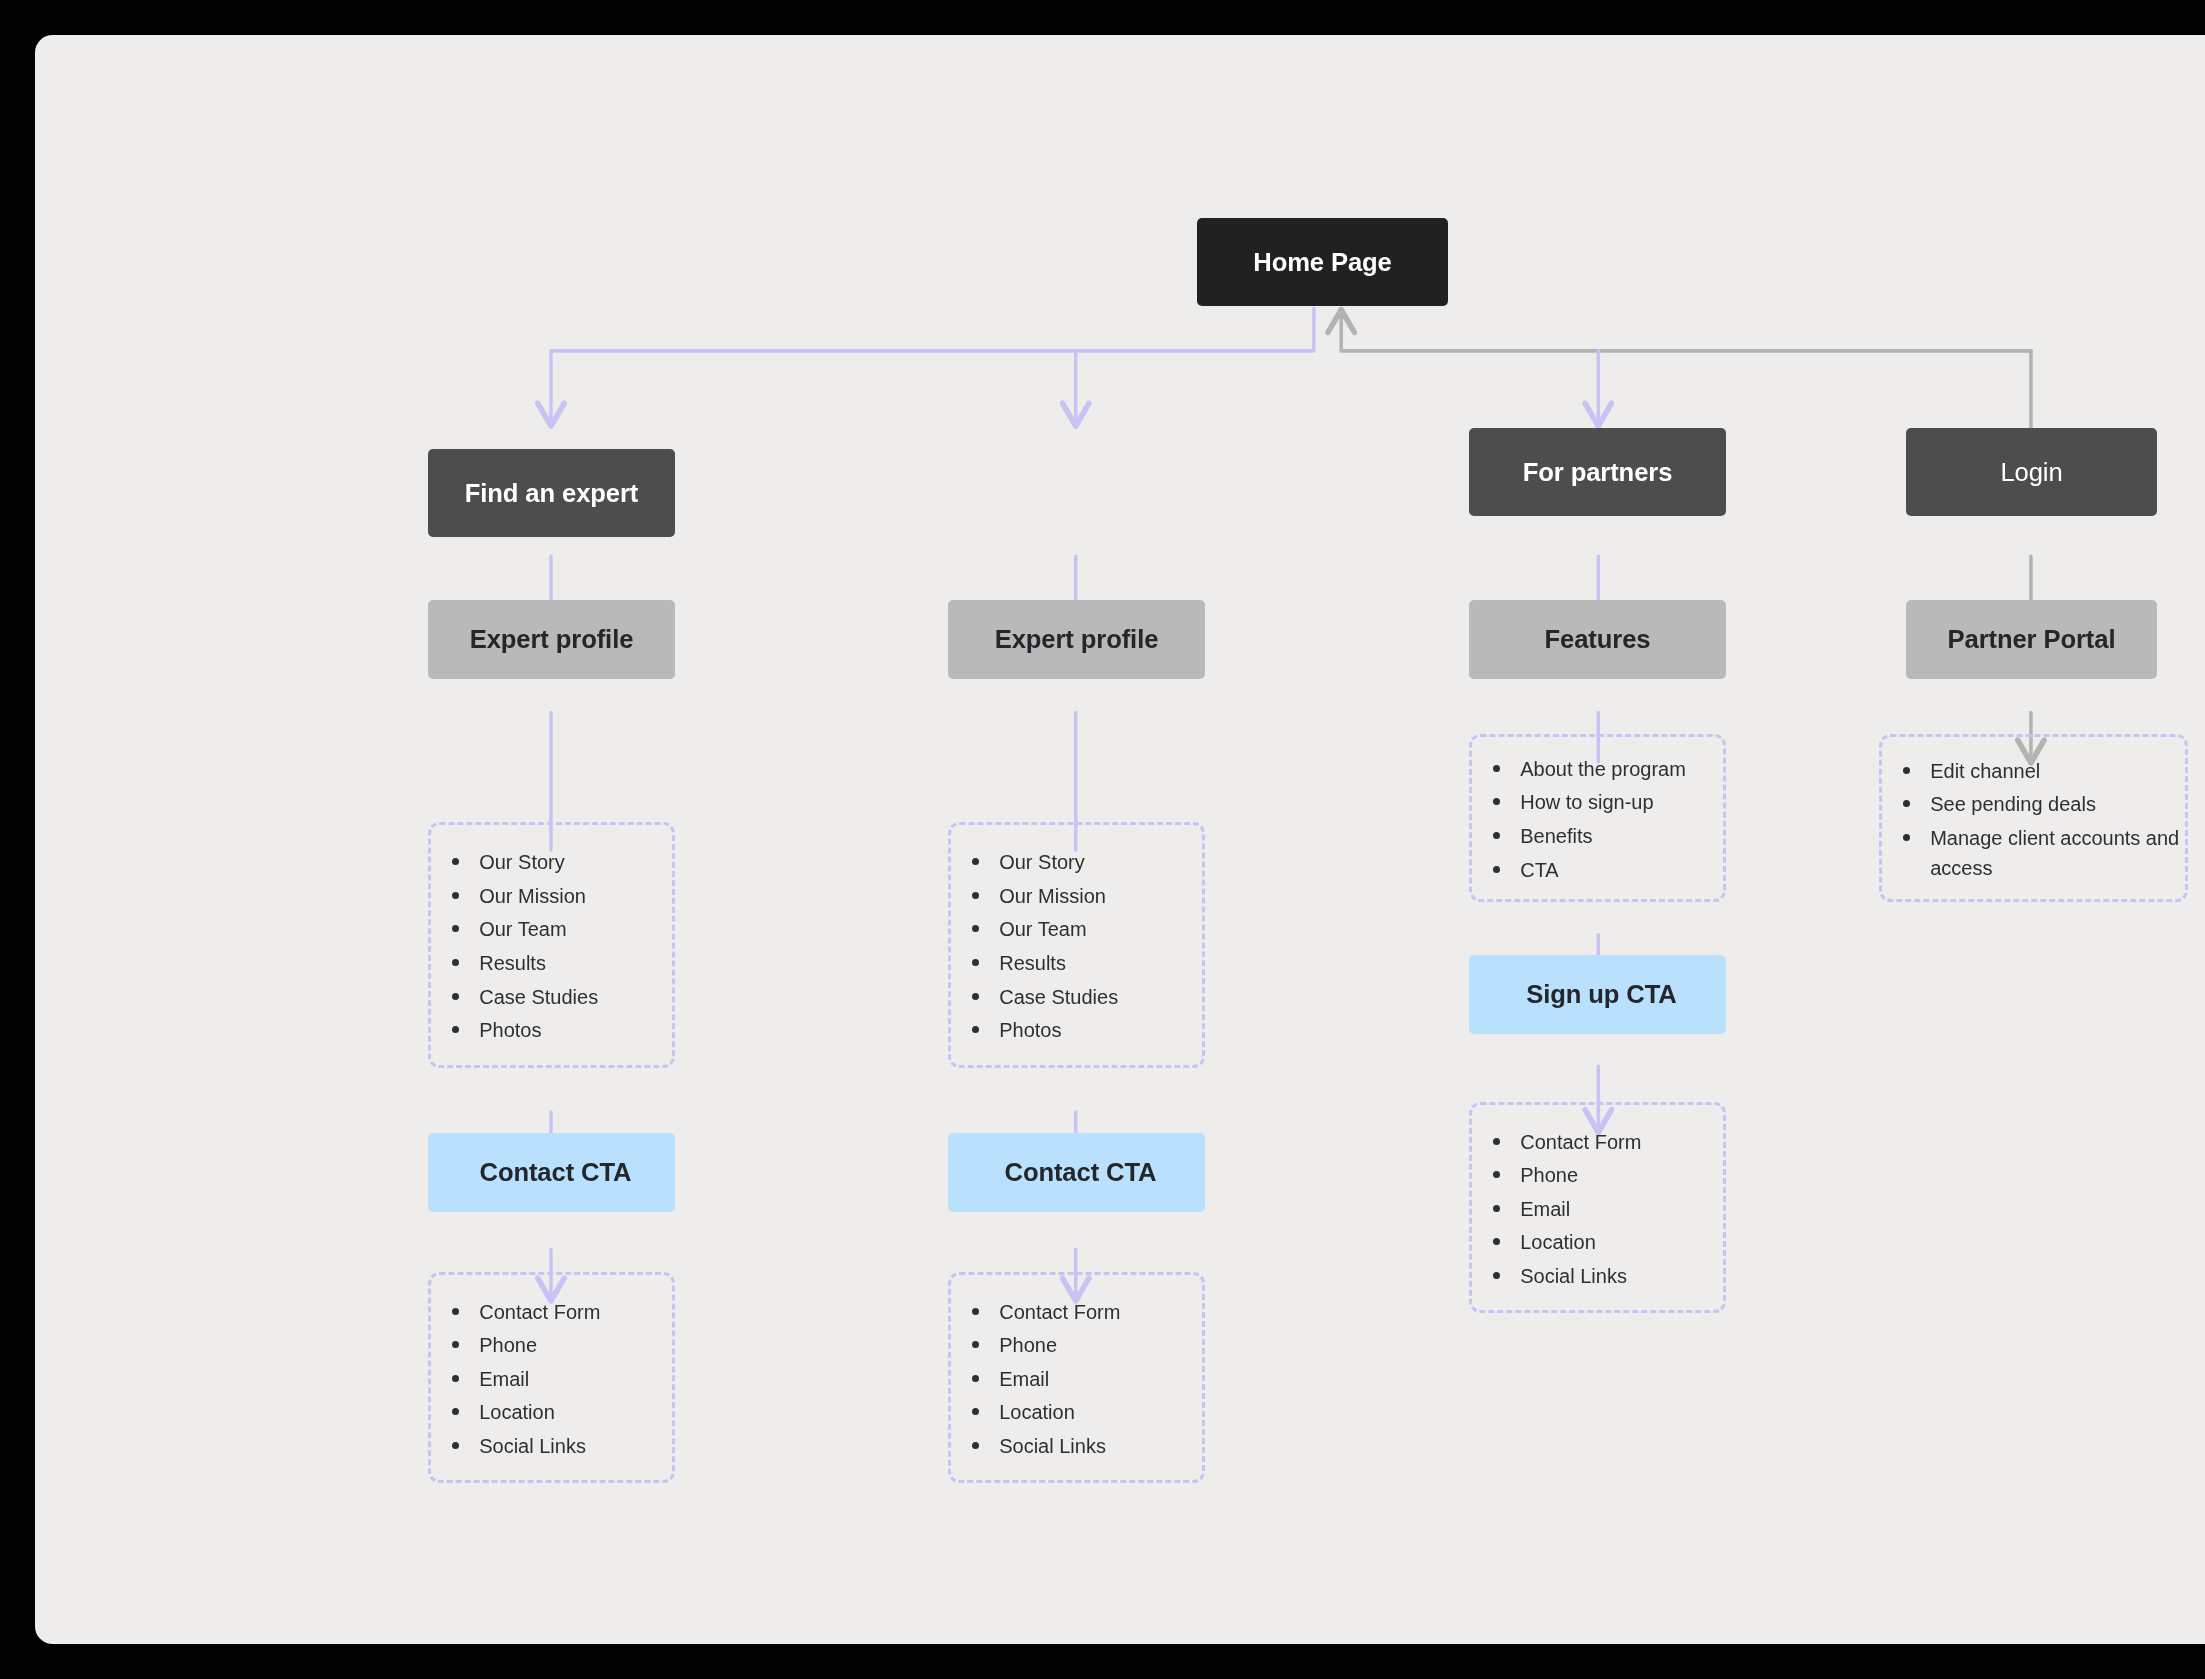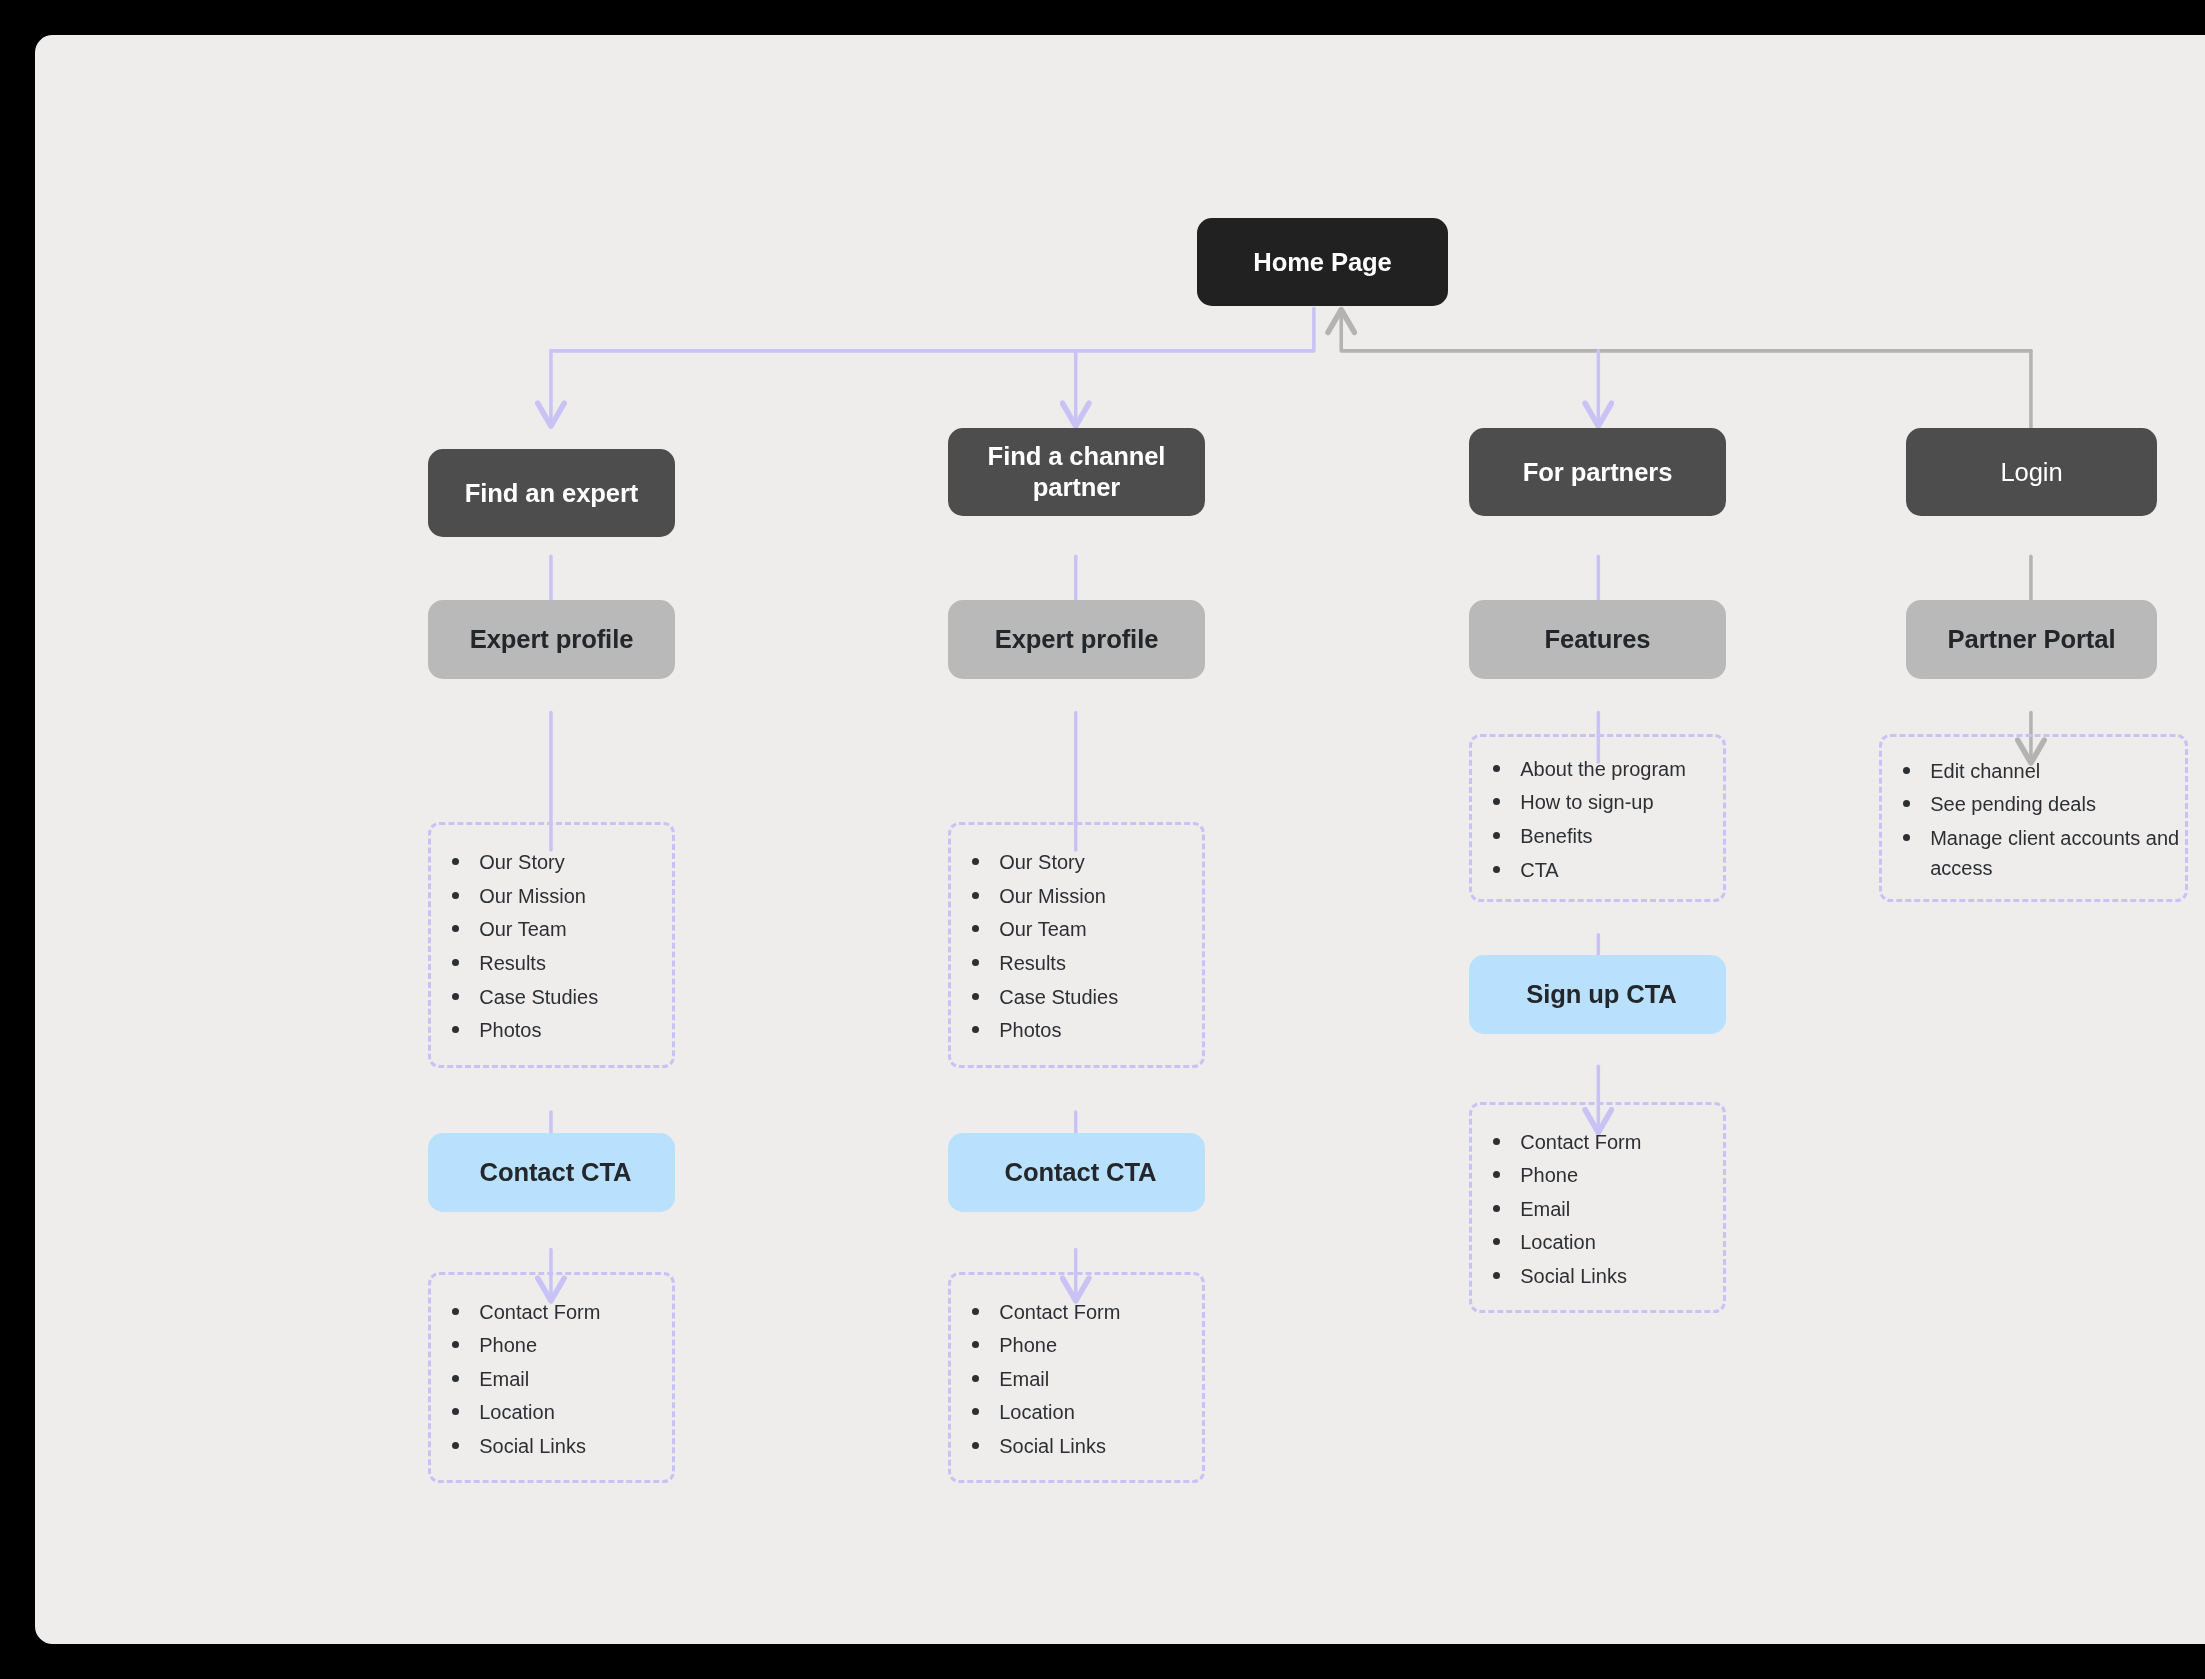--- a/index.html
+++ b/index.html
@@ -19,21 +19,21 @@
   #svg-layer{
     position:absolute; left:0; top:0;
     width:2541px; height:1609px;
     pointer-events:none;
   }
   .node{
     position:absolute;
     display:flex;
     align-items:center;
     justify-content:center;
-    border-radius:15px;
+    border-radius:5px;
     box-sizing:border-box;
     text-align:center;
   }
   .node-label{
     font-weight:bold;
     font-size:25.6px;
     letter-spacing:-0.1px;
     line-height:1.2;
   }
   .node.dark{ background:#212121; }
@@ -125,23 +125,20 @@
   </svg>
 
   <div class="node dark" style="left:1162px; top:183px; width:251px; height:88px;">
     <span class="node-label">Home Page</span>
   </div>
 
   <div class="node mid" style="left:393px; top:414px; width:247px; height:88px;">
     <span class="node-label">Find an expert</span>
   </div>
 
-  <div class="node mid" style="left:913px; top:393px; width:257px; height:88px;">
-    <span class="node-label">Find a channel partner</span>
-  </div>
 
   <div class="node mid" style="left:1434px; top:393px; width:257px; height:88px;">
     <span class="node-label">For partners</span>
   </div>
 
   <div class="node mid plain" style="left:1871px; top:393px; width:251px; height:88px;">
     <span class="node-label">Login</span>
   </div>
 
   <div class="node light" style="left:393px; top:565px; width:247px; height:79px;">

